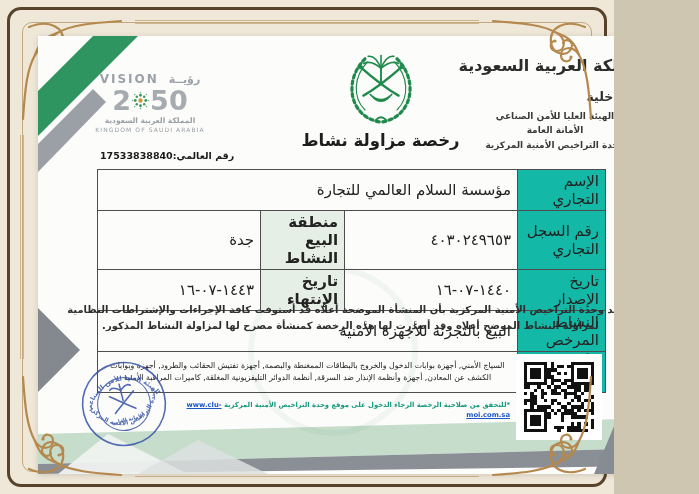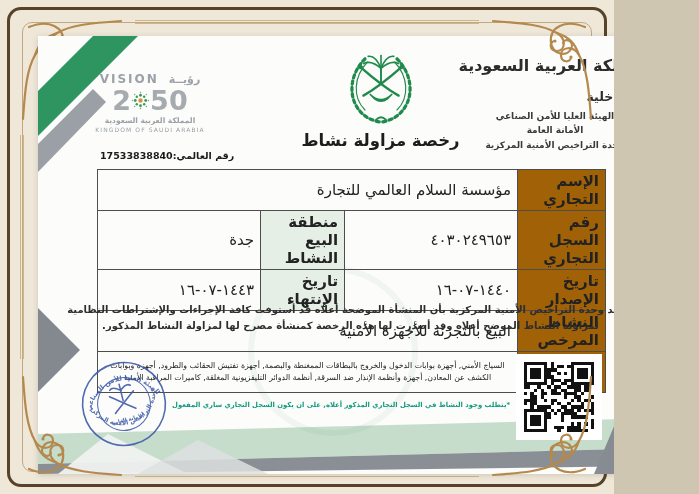--- a/index.html
+++ b/index.html
@@ -51,21 +51,21 @@
   #vision .v-en{font-size:12px;letter-spacing:2px;}
   #vision .v-ar{font-size:11px;}
   #vision .v-year{display:flex;justify-content:center;align-items:center;font-size:27px;font-weight:bold;color:#a6abb0;line-height:1;margin-top:1px;}
   #vision .v-sub-ar{font-size:7.5px;font-weight:bold;color:#9aa0a6;margin-top:2px;}
   #vision .v-sub-en{font-size:6px;letter-spacing:1.1px;color:#9aa0a6;margin-top:1px;}
 
   
   #license-no{position:absolute;left:62px;top:114px;font-size:9.5px;font-weight:bold;color:#1a1a1a;direction:rtl;}
   #lic-table{position:absolute;left:59px;top:133px;width:509px;border-collapse:collapse;direction:rtl;}
   #lic-table td{border:1px solid #4d4d4d;font-size:15px;color:#222;padding:2px 6px;vertical-align:middle;}
-  #lic-table td.lbl{background:#a16207;font-weight:bold;width:88px;}
+  #lic-table td.lbl{background:#14b8a6;font-weight:normal;width:88px;}
   #lic-table td.lbl2{background:#e6efe6;font-weight:bold;width:84px;}
   #lic-table td.val{text-align:right;}
   #lic-table tr.r1 td{height:18px}
   #lic-table tr.r2 td{height:22px}
   #lic-table tr.r3 td{height:21px}
   #lic-table tr.r4 td{height:18px}
   #lic-table td.devices{font-size:7.8px;line-height:1.55;text-align:center;padding:3px 8px;}
 
   #cert-par{position:absolute;left:20px;top:266px;width:585px;text-align:center;direction:rtl;
             font-size:10px;font-weight:600;color:#2e2e2e;line-height:1.6;}
@@ -395,21 +395,24 @@
           <rect x="16" y="2" width="7" height="7" fill="#111"></rect>
           <rect x="17" y="3" width="5" height="5" fill="#fff"></rect>
           <rect x="18" y="4" width="3" height="3" fill="#111"></rect>
           <rect x="2" y="16" width="7" height="7" fill="#111"></rect>
           <rect x="3" y="17" width="5" height="5" fill="#fff"></rect>
           <rect x="4" y="18" width="3" height="3" fill="#111"></rect>
         </svg>
     </div>
 
     <div id="footer-notes">
-      <div>*يتطلب وجود النشاط في السجل التجاري المذكور أعلاه, على ان يكون السجل التجاري ساري المفعول</div>
+      <div>
+        <span>*للتحقق من صلاحية الرخصة الرجاء الدخول على موقع وحدة التراخيص الأمنية المركزية</span>
+        <a href="#">www.clu-moi.com.sa</a>
+      </div>
     </div>
 
     <div id="side-name">AL SALAM AL ALAMI</div>
 
   </div>
 <div class="corner tr"><svg viewBox="0 0 112 112" width="112" height="112">
       <path d="M108,10 C78,12 58,14 44,22 C34,28 36,40 44,40 C52,40 52,30 46,30"></path>
       <path d="M10,108 C12,78 14,58 22,44 C28,34 40,36 40,44 C40,52 30,52 30,46"></path>
       <path d="M16,16 C36,8 52,16 50,32 C48,44 34,46 30,38 C26,30 36,26 38,32"></path>
       <path d="M44,22 C32,26 26,32 22,44"></path>

